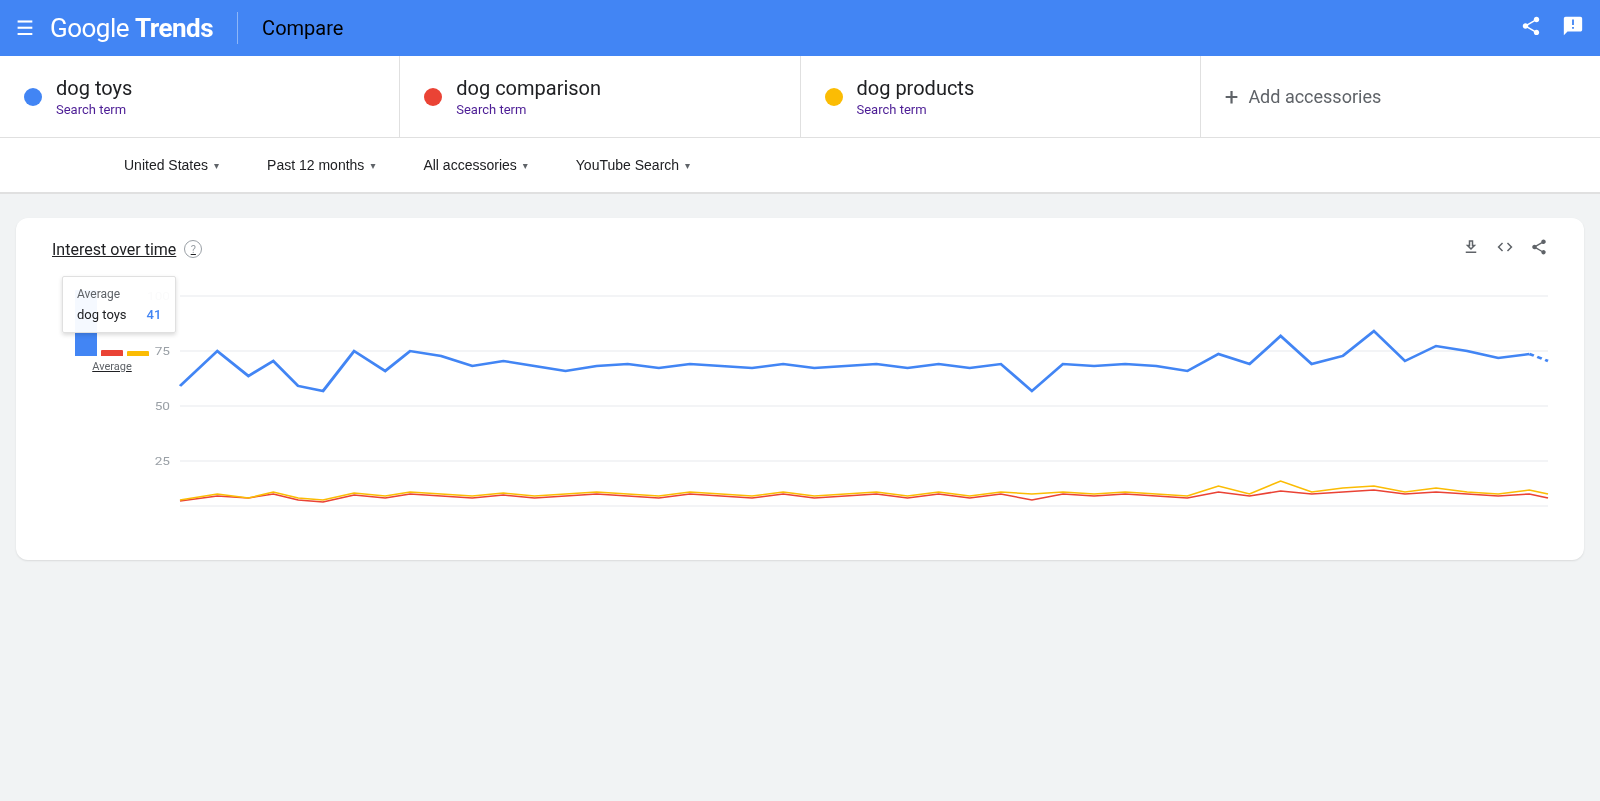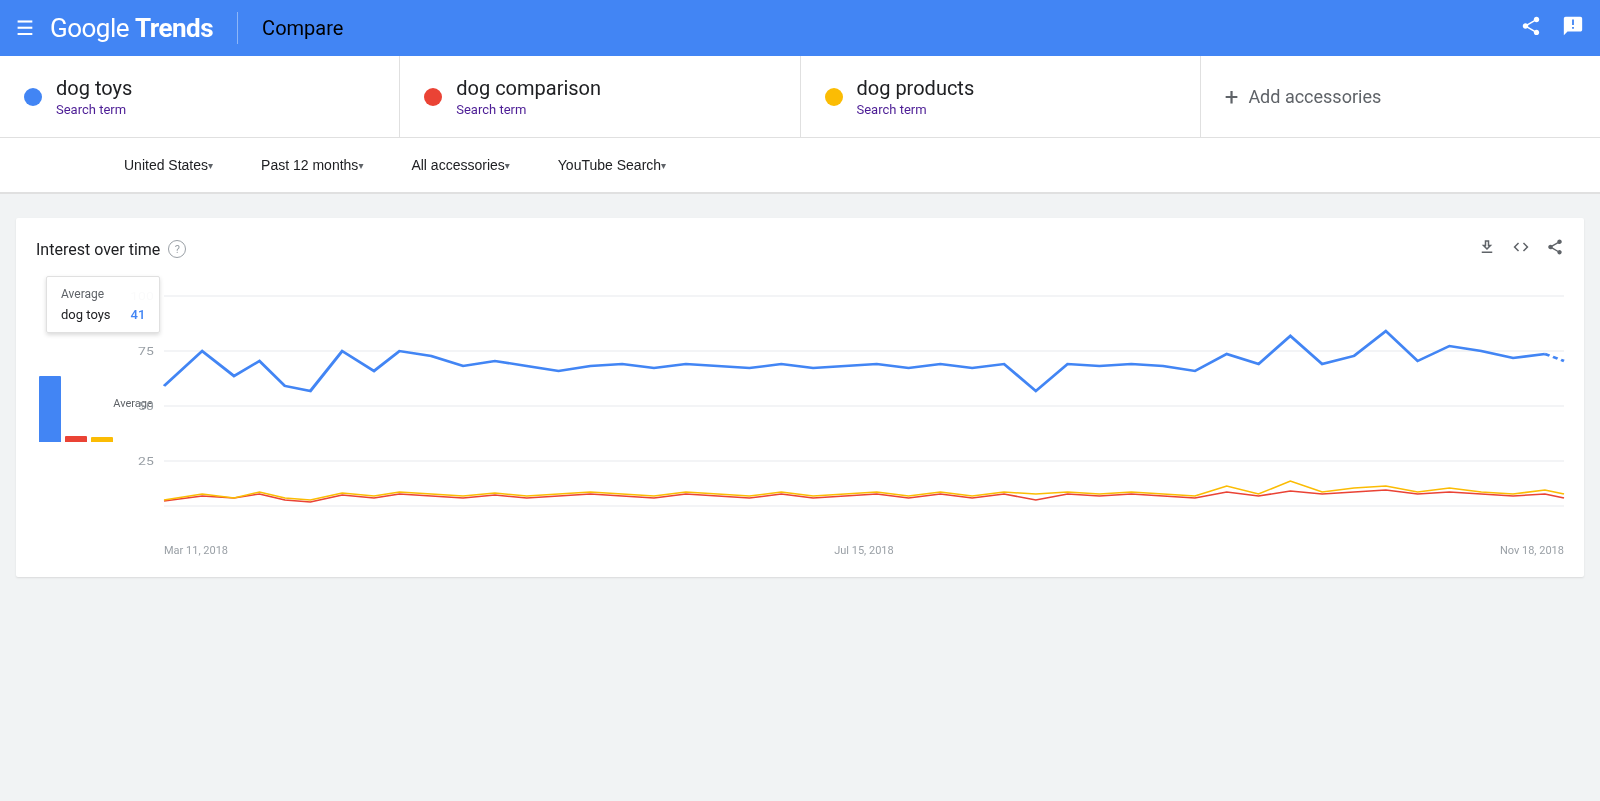--- a/index.html
+++ b/index.html
@@ -65,42 +65,44 @@
       display: flex;
       align-items: center;
       padding: 0 100px;
       gap: 0;
       border-bottom: 2px solid #e0e0e0;
       height: 56px;
     }
     .filter-item {
       display: flex;
       align-items: center;
+      gap: 6px;
       padding: 0 24px;
       height: 100%;
       cursor: pointer;
       font-size: 14px;
       color: #202124;
       border: none;
       background: none;
     }
     .filter-arrow { font-size: 10px; color: #5f6368; }
 
     
     .main-content {
       padding: 24px 16px;
       background: #f1f3f4;
     }
 
     
     .card {
       background: white;
-      border-radius: 2px;
-      padding: 20px 20px;
+      border-radius: 12px;
+      padding: 20px 36px;
       box-shadow: 0 1px 2px rgba(0,0,0,0.1);
+      text-decoration: underline;
     }
     .card-header {
       display: flex;
       align-items: center;
       justify-content: space-between;
       margin-bottom: 16px;
     }
     .card-title-row {
       display: flex;
       align-items: center;
@@ -125,23 +127,23 @@
     
     .chart-container {
       display: flex;
       gap: 0;
       margin-top: 8px;
     }
     .chart-left {
       width: 120px;
       flex-shrink: 0;
       display: flex;
-      flex-direction: row;
-      align-items: center;
-      justify-content: center;
+      flex-direction: column;
+      align-items: center;
+      justify-content: flex-start;
       padding-bottom: 30px;
       position: relative;
     }
     .bar-chart {
       display: flex;
       gap: 4px;
       align-items: flex-end;
       height: 80px;
       margin-bottom: 0;
     }
@@ -363,21 +365,16 @@
               560,216 585,220 610,216 635,220
               660,216 685,218 710,216 735,218
               760,216 785,218 810,220 835,210
               860,218 885,205 910,216 935,212
               960,210 985,216 1010,212 1035,216
               1060,218 1085,214 1100,218
             "></polyline>
         </svg>
 
         
-        <div class="x-labels">
-          <span>Mar 11, 2018</span>
-          <span>Jul 15, 2018</span>
-          <span>Nov 18, 2018</span>
-        </div>
       </div>
     </div>
   </div>
 </div>
 
 </body></html>

